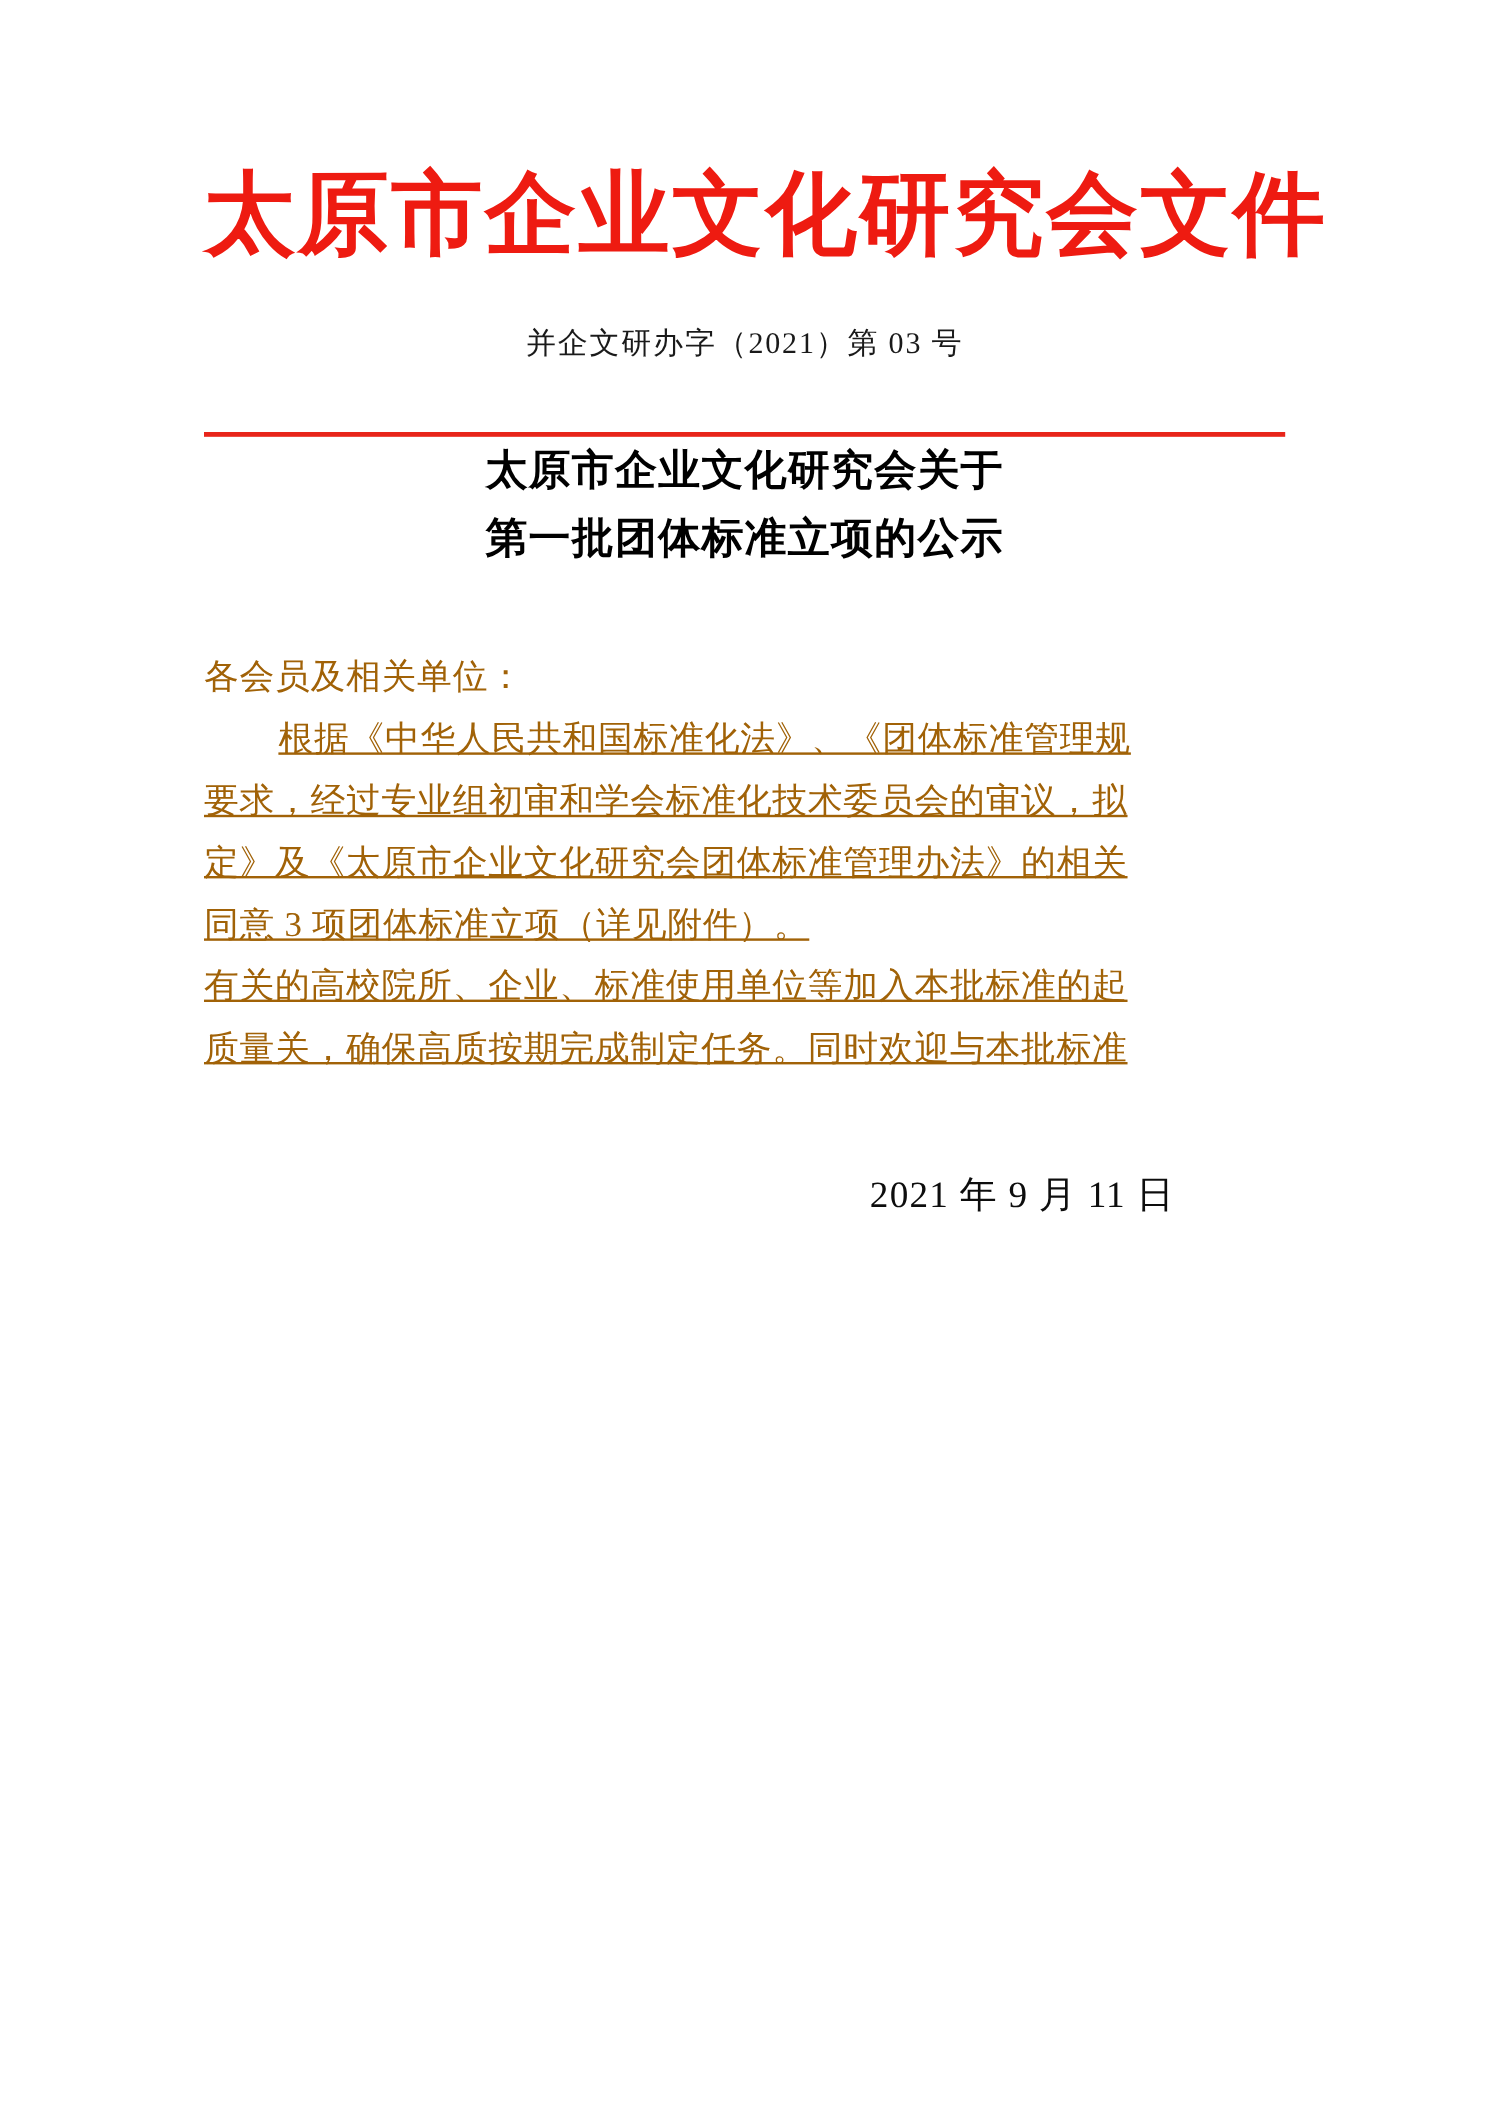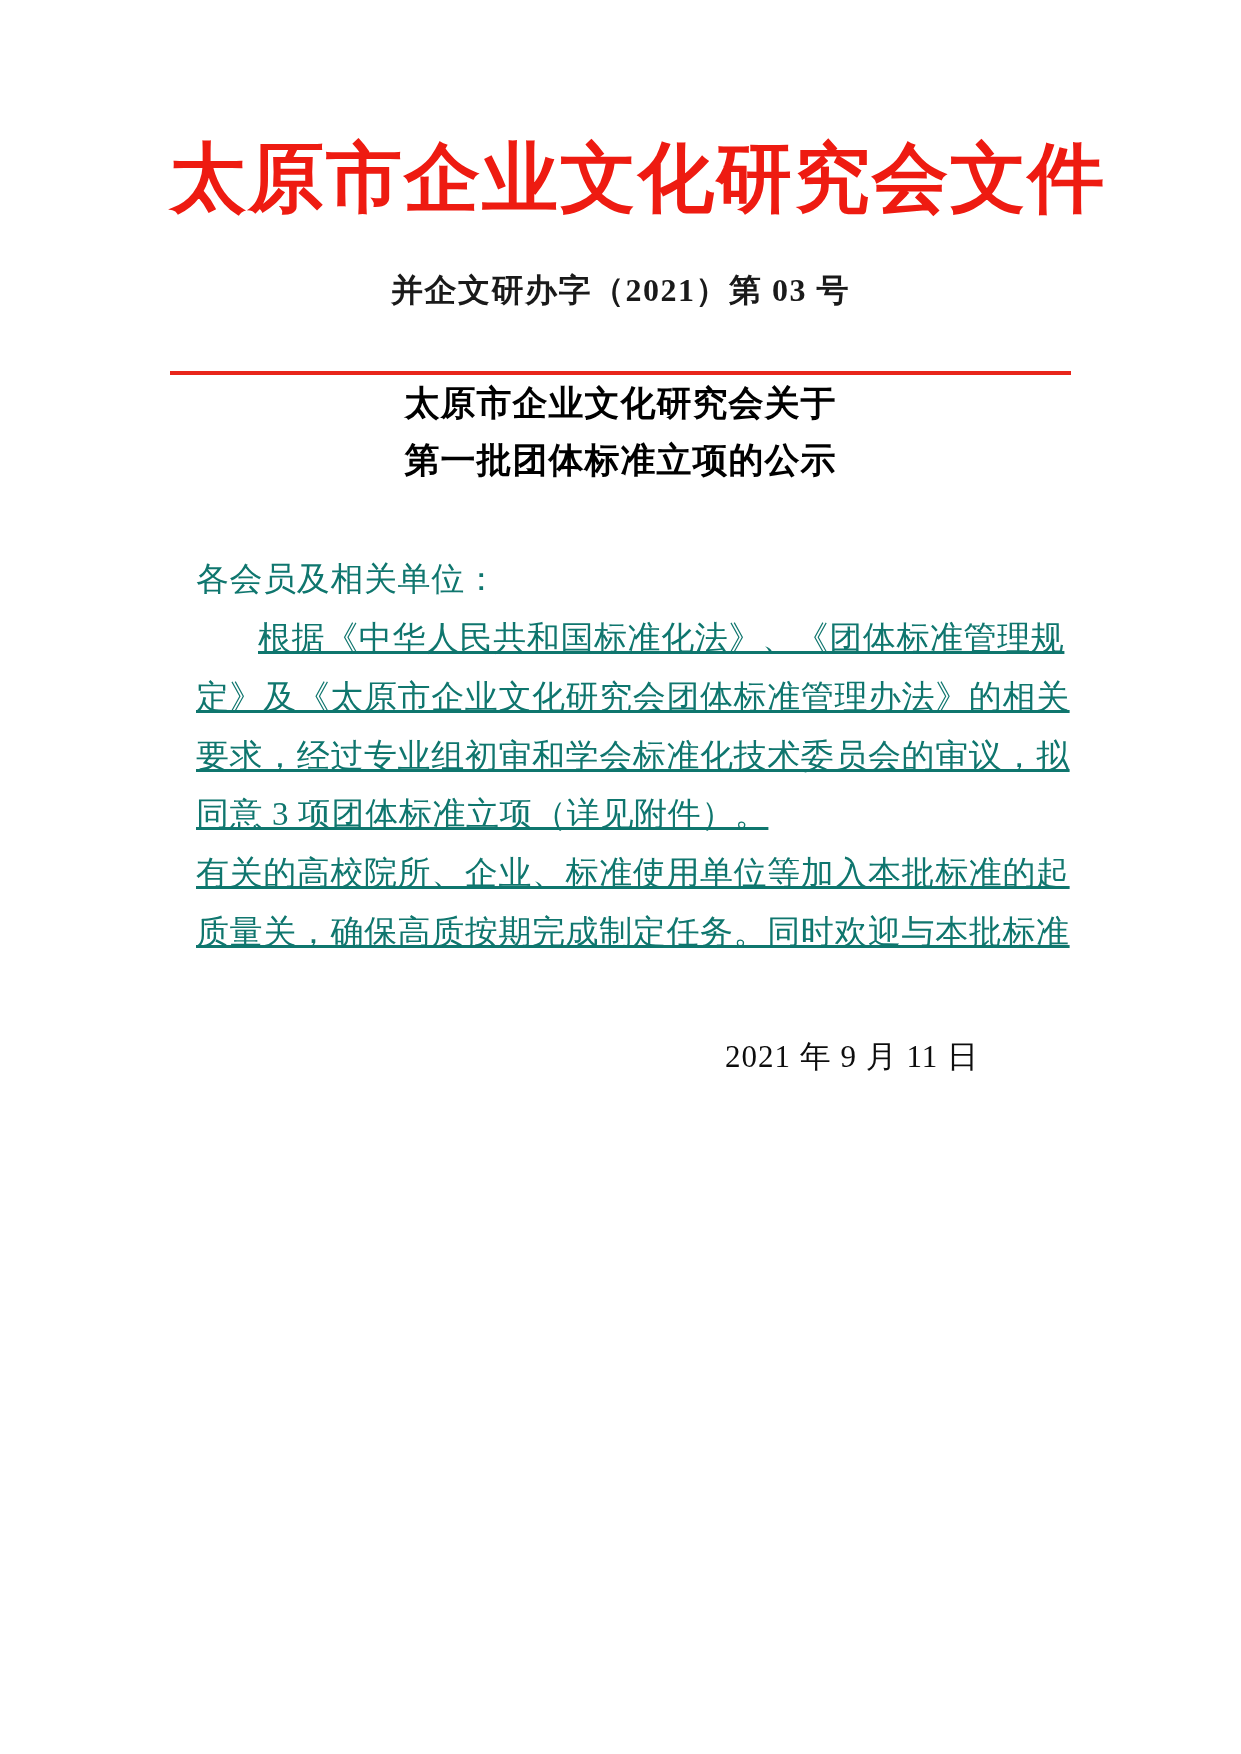--- a/index.html
+++ b/index.html
@@ -40,25 +40,24 @@
     margin: 0;
   }
 
   
   .doc-number-wrap {
     text-align: center;
     margin-top: 52px;
   }
   .doc-number {
     font-family: "Liberation Serif", "DejaVu Serif", serif;
-    font-size: 32px;
+    font-size: 25px;
     letter-spacing: 1.5px;
     color: #1a1a1a;
     white-space: nowrap;
-    font-weight: bold;
   }
 
   
   .red-rule {
     margin-top: 58px;
     height: 4px;
     background: #e8251a;
     width: 100%;
   }
 
@@ -74,25 +73,24 @@
   }
   .doc-title .line {
     display: block;
     white-space: nowrap;
   }
 
   
   .body-block {
     margin-top: 62px;
     font-family: "Liberation Serif", "DejaVu Serif", serif;
-    font-size: 33px;
+    font-size: 29px;
     line-height: 1.78;
-    color: #0f766e;
+    color: #a16207;
     letter-spacing: 0.6px;
-    margin-left: 26px;
   }
   .salutation {
     margin: 0;
     white-space: nowrap;
   }
   .para {
     margin: 0;
   }
   .para .line {
     display: block;
@@ -134,22 +132,22 @@
     <span class="line">太原市企业文化研究会关于</span>
     <span class="line">第一批团体标准立项的公示</span>
   </div>
 
   <div class="body-block">
 
     <p class="salutation">各会员及相关单位：</p>
 
     <p class="para">
       <span class="line indent">根据《中华人民共和国标准化法》、《团体标准管理规</span>
+      <span class="line">要求，经过专业组初审和学会标准化技术委员会的审议，拟</span>
       <span class="line">定》及《太原市企业文化研究会团体标准管理办法》的相关</span>
-      <span class="line">要求，经过专业组初审和学会标准化技术委员会的审议，拟</span>
       <span class="line">同意 3 项团体标准立项（详见附件）。</span>
     </p>
 
     <p class="para">
       <span class="line">有关的高校院所、企业、标准使用单位等加入本批标准的起</span>
       <span class="line">质量关，确保高质按期完成制定任务。同时欢迎与本批标准</span>
     </p>
 
   </div>
 

